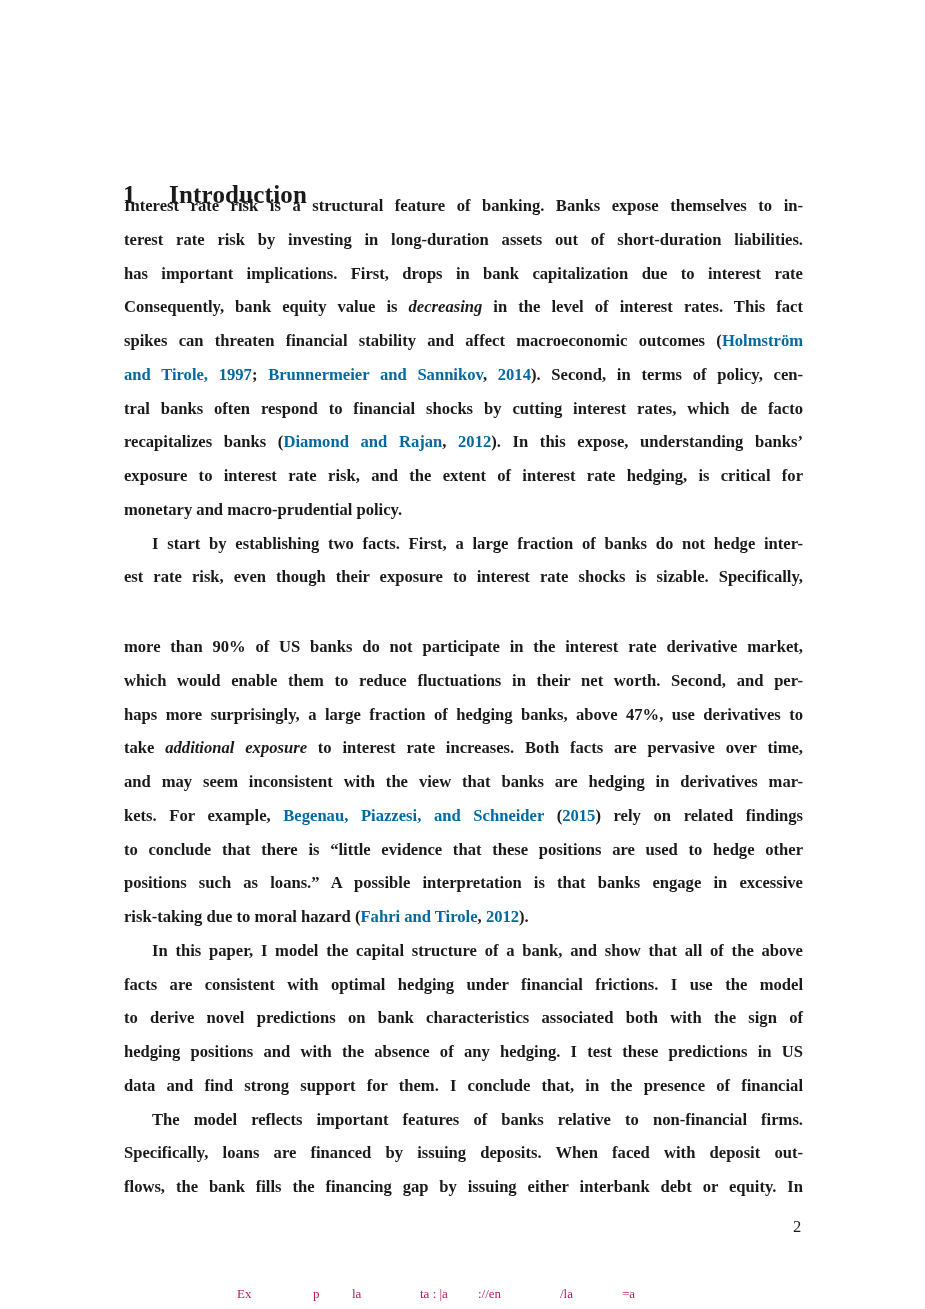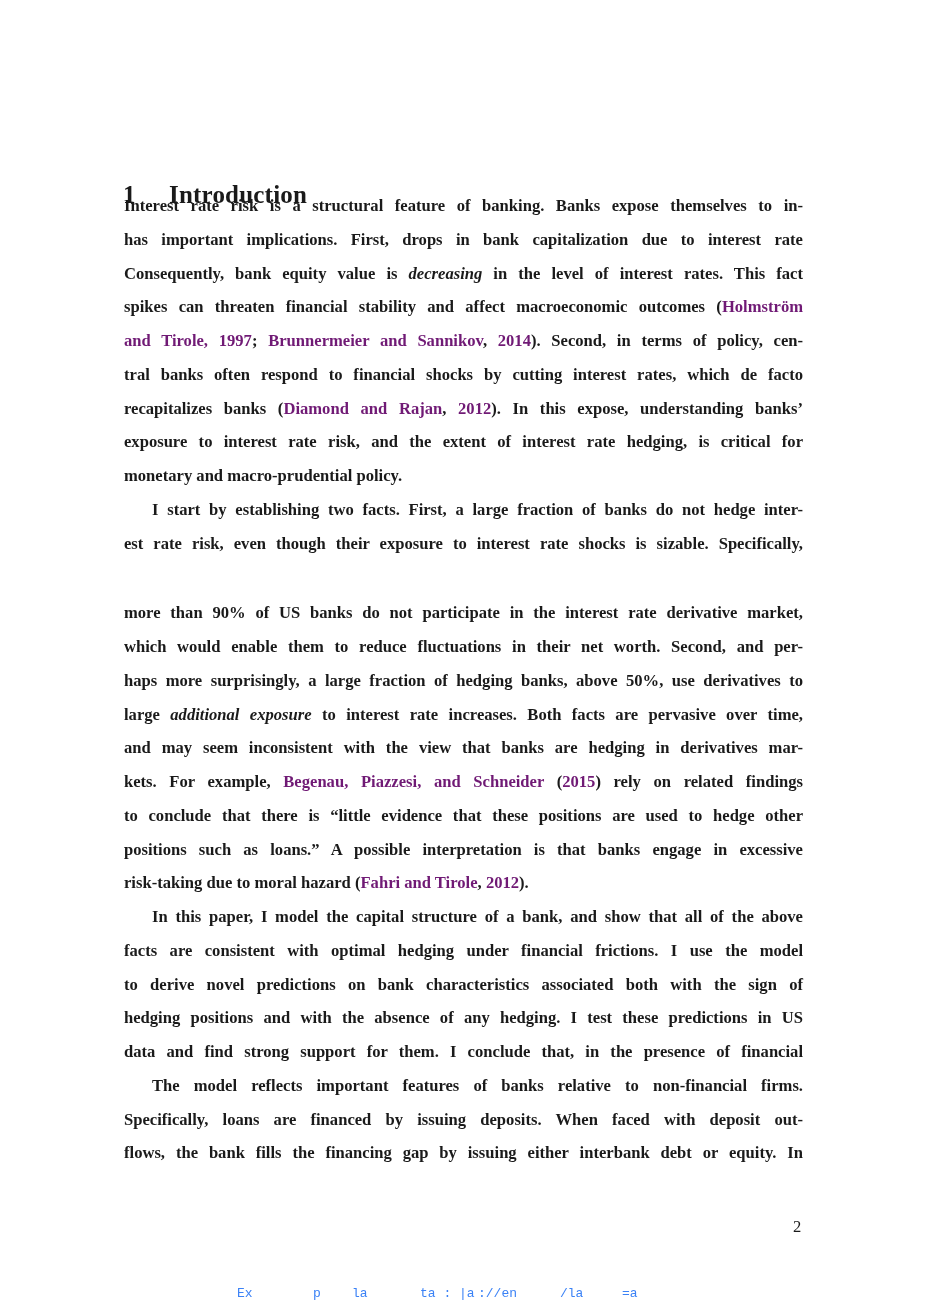--- a/index.html
+++ b/index.html
@@ -7,54 +7,55 @@
          font-family: "DejaVu Serif", "Liberation Serif", serif; color: #1a1a1a; }
   .heading { position: absolute; left: 123px; top: 133px; font-size: 25px; font-weight: bold;
              font-family: Liberation Serif, serif; letter-spacing: 0.2px; margin-top: 48px; }
   .heading .num { display: inline-block; width: 46px; }
   .body-text { position: absolute; left: 124px; top: 193px; width: 679px; font-weight: bold; }
   .line { height: 33.75px; line-height: 26px; font-size: 16.6px;
           font-family: "Liberation Serif", serif; text-align: justify; text-align-last: justify;
           white-space: nowrap; overflow: visible; }
   .line.last { text-align-last: left; }
   .line.indent { text-indent: 28px; }
-  .cite { color: #701a75; }
+  .cite { color: #0369a1; }
   em { font-style: italic; }
   .page-number { position: absolute; left: 793px; top: 1217px; font-size: 16.6px;
                  font-family: "Liberation Serif", serif; }
   .footer { position: absolute; top: 1286px; left: 0; width: 740px; height: 20px;
-            font-family: Liberation Mono, monospace; font-size: 13px; color: #3b82f6; }
+            font-family: Liberation Serif, serif; font-size: 13px; color: #be185d; }
   .footer span { position: absolute; top: 0; }
 </style>
 </head>
 <body>
 
 <div class="heading">
   <span class="num">1</span><span>Introduction</span>
 </div>
 
 <div class="body-text" id="body-text">
     <div>
       <div class="line" style="white-space: normal;"><span>Interest rate risk is a structural feature of banking.  Banks expose themselves to in-</span></div>
+      <div class="line" style="white-space: normal;"><span>terest rate risk by investing in long-duration assets out of short-duration liabilities.</span></div>
       <div class="line" style="white-space: normal;"><span>has important implications.  First, drops in bank capitalization due to interest rate</span></div>
       <div class="line" style="white-space: normal;"><span>Consequently, bank equity value is </span><em>decreasing</em><span> in the level of interest rates.  This fact</span></div>
       <div class="line" style="white-space: normal;"><span>spikes can threaten financial stability and affect macroeconomic outcomes (</span><a class="cite">Holmström</a></div>
       <div class="line" style="white-space: normal;"><a class="cite">and Tirole, 1997</a><span>; </span><a class="cite">Brunnermeier and Sannikov</a><span>, </span><a class="cite">2014</a><span>).  Second, in terms of policy, cen-</span></div>
       <div class="line" style="white-space: normal;"><span>tral banks often respond to financial shocks by cutting interest rates, which de facto</span></div>
       <div class="line" style="white-space: normal;"><span>recapitalizes banks (</span><a class="cite">Diamond and Rajan</a><span>, </span><a class="cite">2012</a><span>).  In this expose, understanding banks’</span></div>
       <div class="line" style="white-space: normal;"><span>exposure to interest rate risk, and the extent of interest rate hedging, is critical for</span></div>
       <div class="line last" style="white-space: normal;"><span>monetary and macro-prudential policy.</span></div>
     </div>
     <div>
       <div class="line indent" style="white-space: normal;"><span>I start by establishing two facts.  First, a large fraction of banks do not hedge inter-</span></div>
       <div class="line" style="white-space: normal;"><span>est rate risk, even though their exposure to interest rate shocks is sizable.  Specifically,</span></div>
       <div class="line" style="white-space: normal; margin-top: 36px;"><span>more than 90% of US banks do not participate in the interest rate derivative market,</span></div>
       <div class="line" style="white-space: normal;"><span>which would enable them to reduce fluctuations in their net worth.  Second, and per-</span></div>
-      <div class="line" style="white-space: normal;"><span>haps more surprisingly, a large fraction of hedging banks, above 50%, use derivatives to</span></div>
-      <div class="line" style="white-space: normal;"><span>large </span><em>additional exposure</em><span> to interest rate increases.  Both facts are pervasive over time,</span></div>
+      <div class="line" style="white-space: normal;"><span>haps more surprisingly, a large fraction of hedging banks, above 47%, use derivatives to</span></div>
+      <div class="line" style="white-space: normal;"><span>take </span><em>additional exposure</em><span> to interest rate increases.  Both facts are pervasive over time,</span></div>
       <div class="line" style="white-space: normal;"><span>and may seem inconsistent with the view that banks are hedging in derivatives mar-</span></div>
       <div class="line" style="white-space: normal;"><span>kets.  For example, </span><a class="cite">Begenau, Piazzesi, and Schneider</a><span> (</span><a class="cite">2015</a><span>) rely on related findings</span></div>
       <div class="line" style="white-space: normal;"><span>to conclude that there is “little evidence that these positions are used to hedge other</span></div>
       <div class="line" style="white-space: normal;"><span>positions such as loans.”  A possible interpretation is that banks engage in excessive</span></div>
       <div class="line last" style="white-space: normal;"><span>risk-taking due to moral hazard (</span><a class="cite">Fahri and Tirole</a><span>, </span><a class="cite">2012</a><span>).</span></div>
     </div>
     <div>
       <div class="line indent" style="white-space: normal;"><span>In this paper, I model the capital structure of a bank, and show that all of the above</span></div>
       <div class="line" style="white-space: normal;"><span>facts are consistent with optimal hedging under financial frictions.  I use the model</span></div>
       <div class="line" style="white-space: normal;"><span>to derive novel predictions on bank characteristics associated both with the sign of</span></div>

